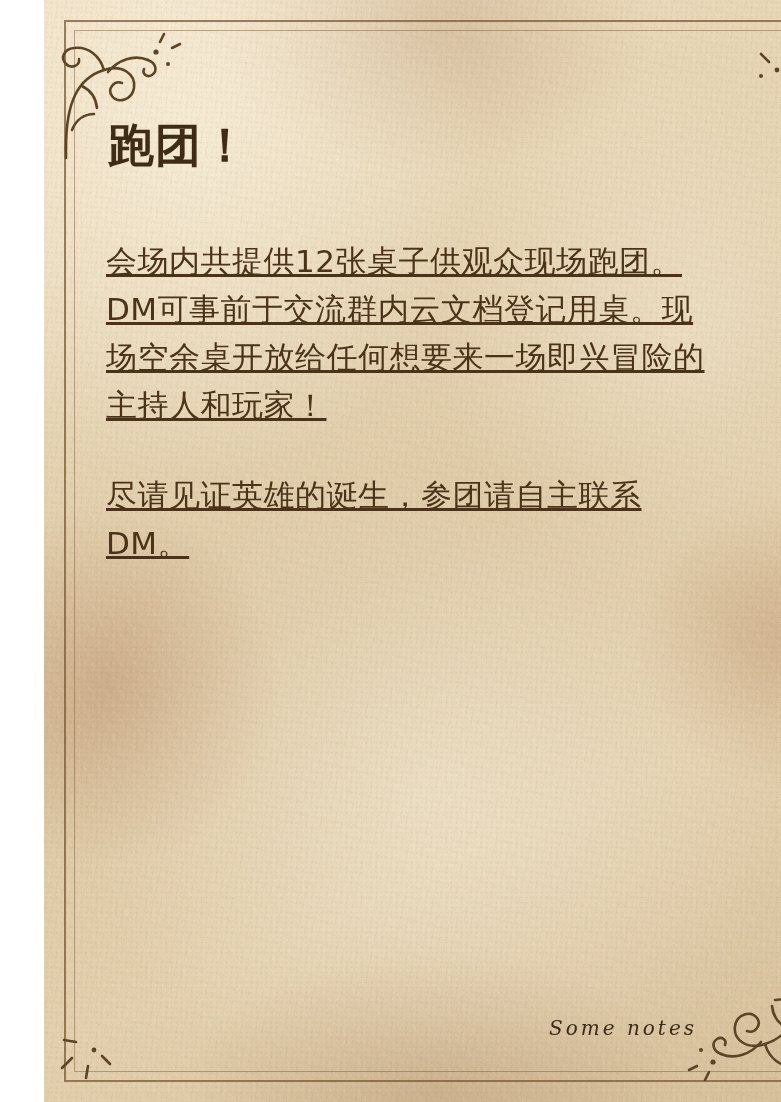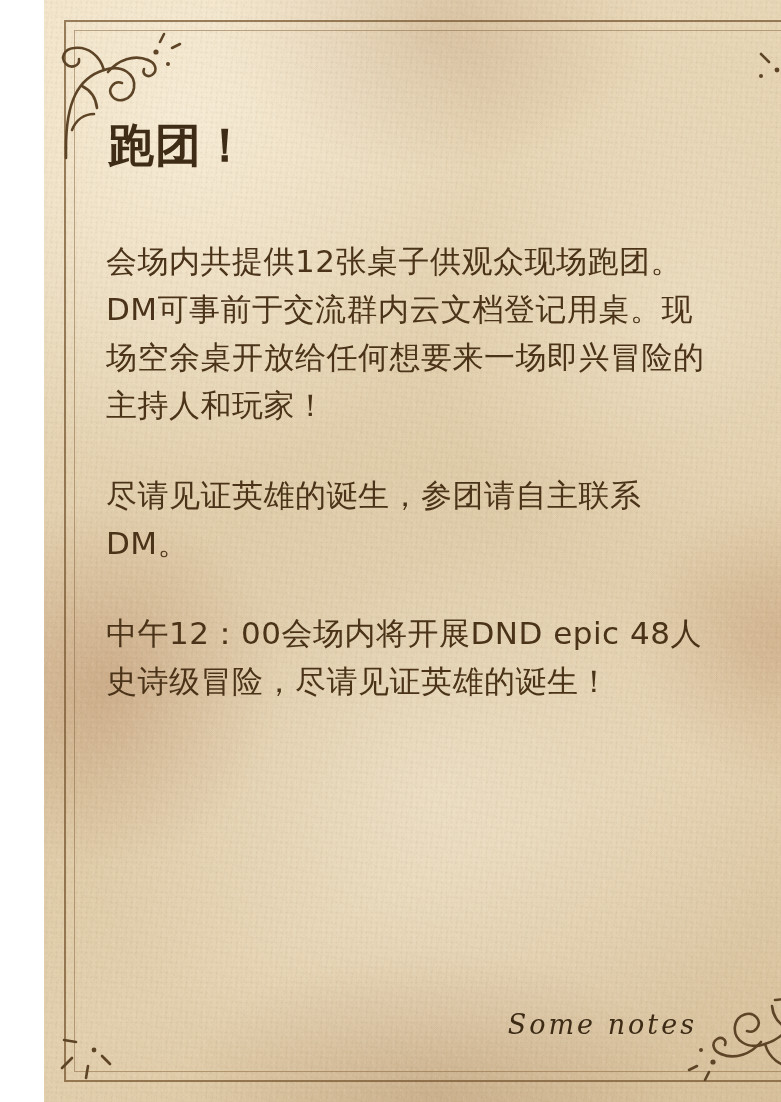--- a/index.html
+++ b/index.html
@@ -90,30 +90,31 @@
     letter-spacing: 1px;
     margin: 0 0 66px 2px;
   }
   .para {
     font-size: 31px;
     line-height: 1.55;
     color: #4a3318;
     letter-spacing: 0.5px;
     margin: 0 0 42px 0;
     max-width: 605px;
+    text-decoration: underline;
   }
   .para:last-child { margin-bottom: 0; }
 
   #signature {
     position: absolute;
     right: 128px;
     bottom: 62px;
     font-family: "DejaVu Serif", "Liberation Serif", serif;
     font-style: italic;
-    font-size: 27px;
+    font-size: 20px;
     letter-spacing: 3px;
     color: #3d2b16;
     white-space: nowrap;
   }
 </style>
 </head>
 <body>
 
 <div id="page">
 
@@ -173,18 +174,17 @@
       <circle cx="116" cy="34" r="2" fill="currentColor" stroke="none"></circle>
       <path d="M108 12 L112 4"></path>
       <path d="M120 18 L128 14"></path>
     </svg>
   </div>
 
   <div id="content">
     <h1 id="title">跑团！</h1>
     <p class="para">会场内共提供12张桌子供观众现场跑团。DM可事前于交流群内云文档登记用桌。现场空余桌开放给任何想要来一场即兴冒险的主持人和玩家！</p>
     <p class="para">尽请见证英雄的诞生，参团请自主联系DM。</p>
-    <p class="para">中午12：00会场内将开展DND epic 48人史诗级冒险，尽请见证英雄的诞生！</p>
   </div>
 
   <div id="signature">Some  notes</div>
 
 </div>
 
 </body></html>

